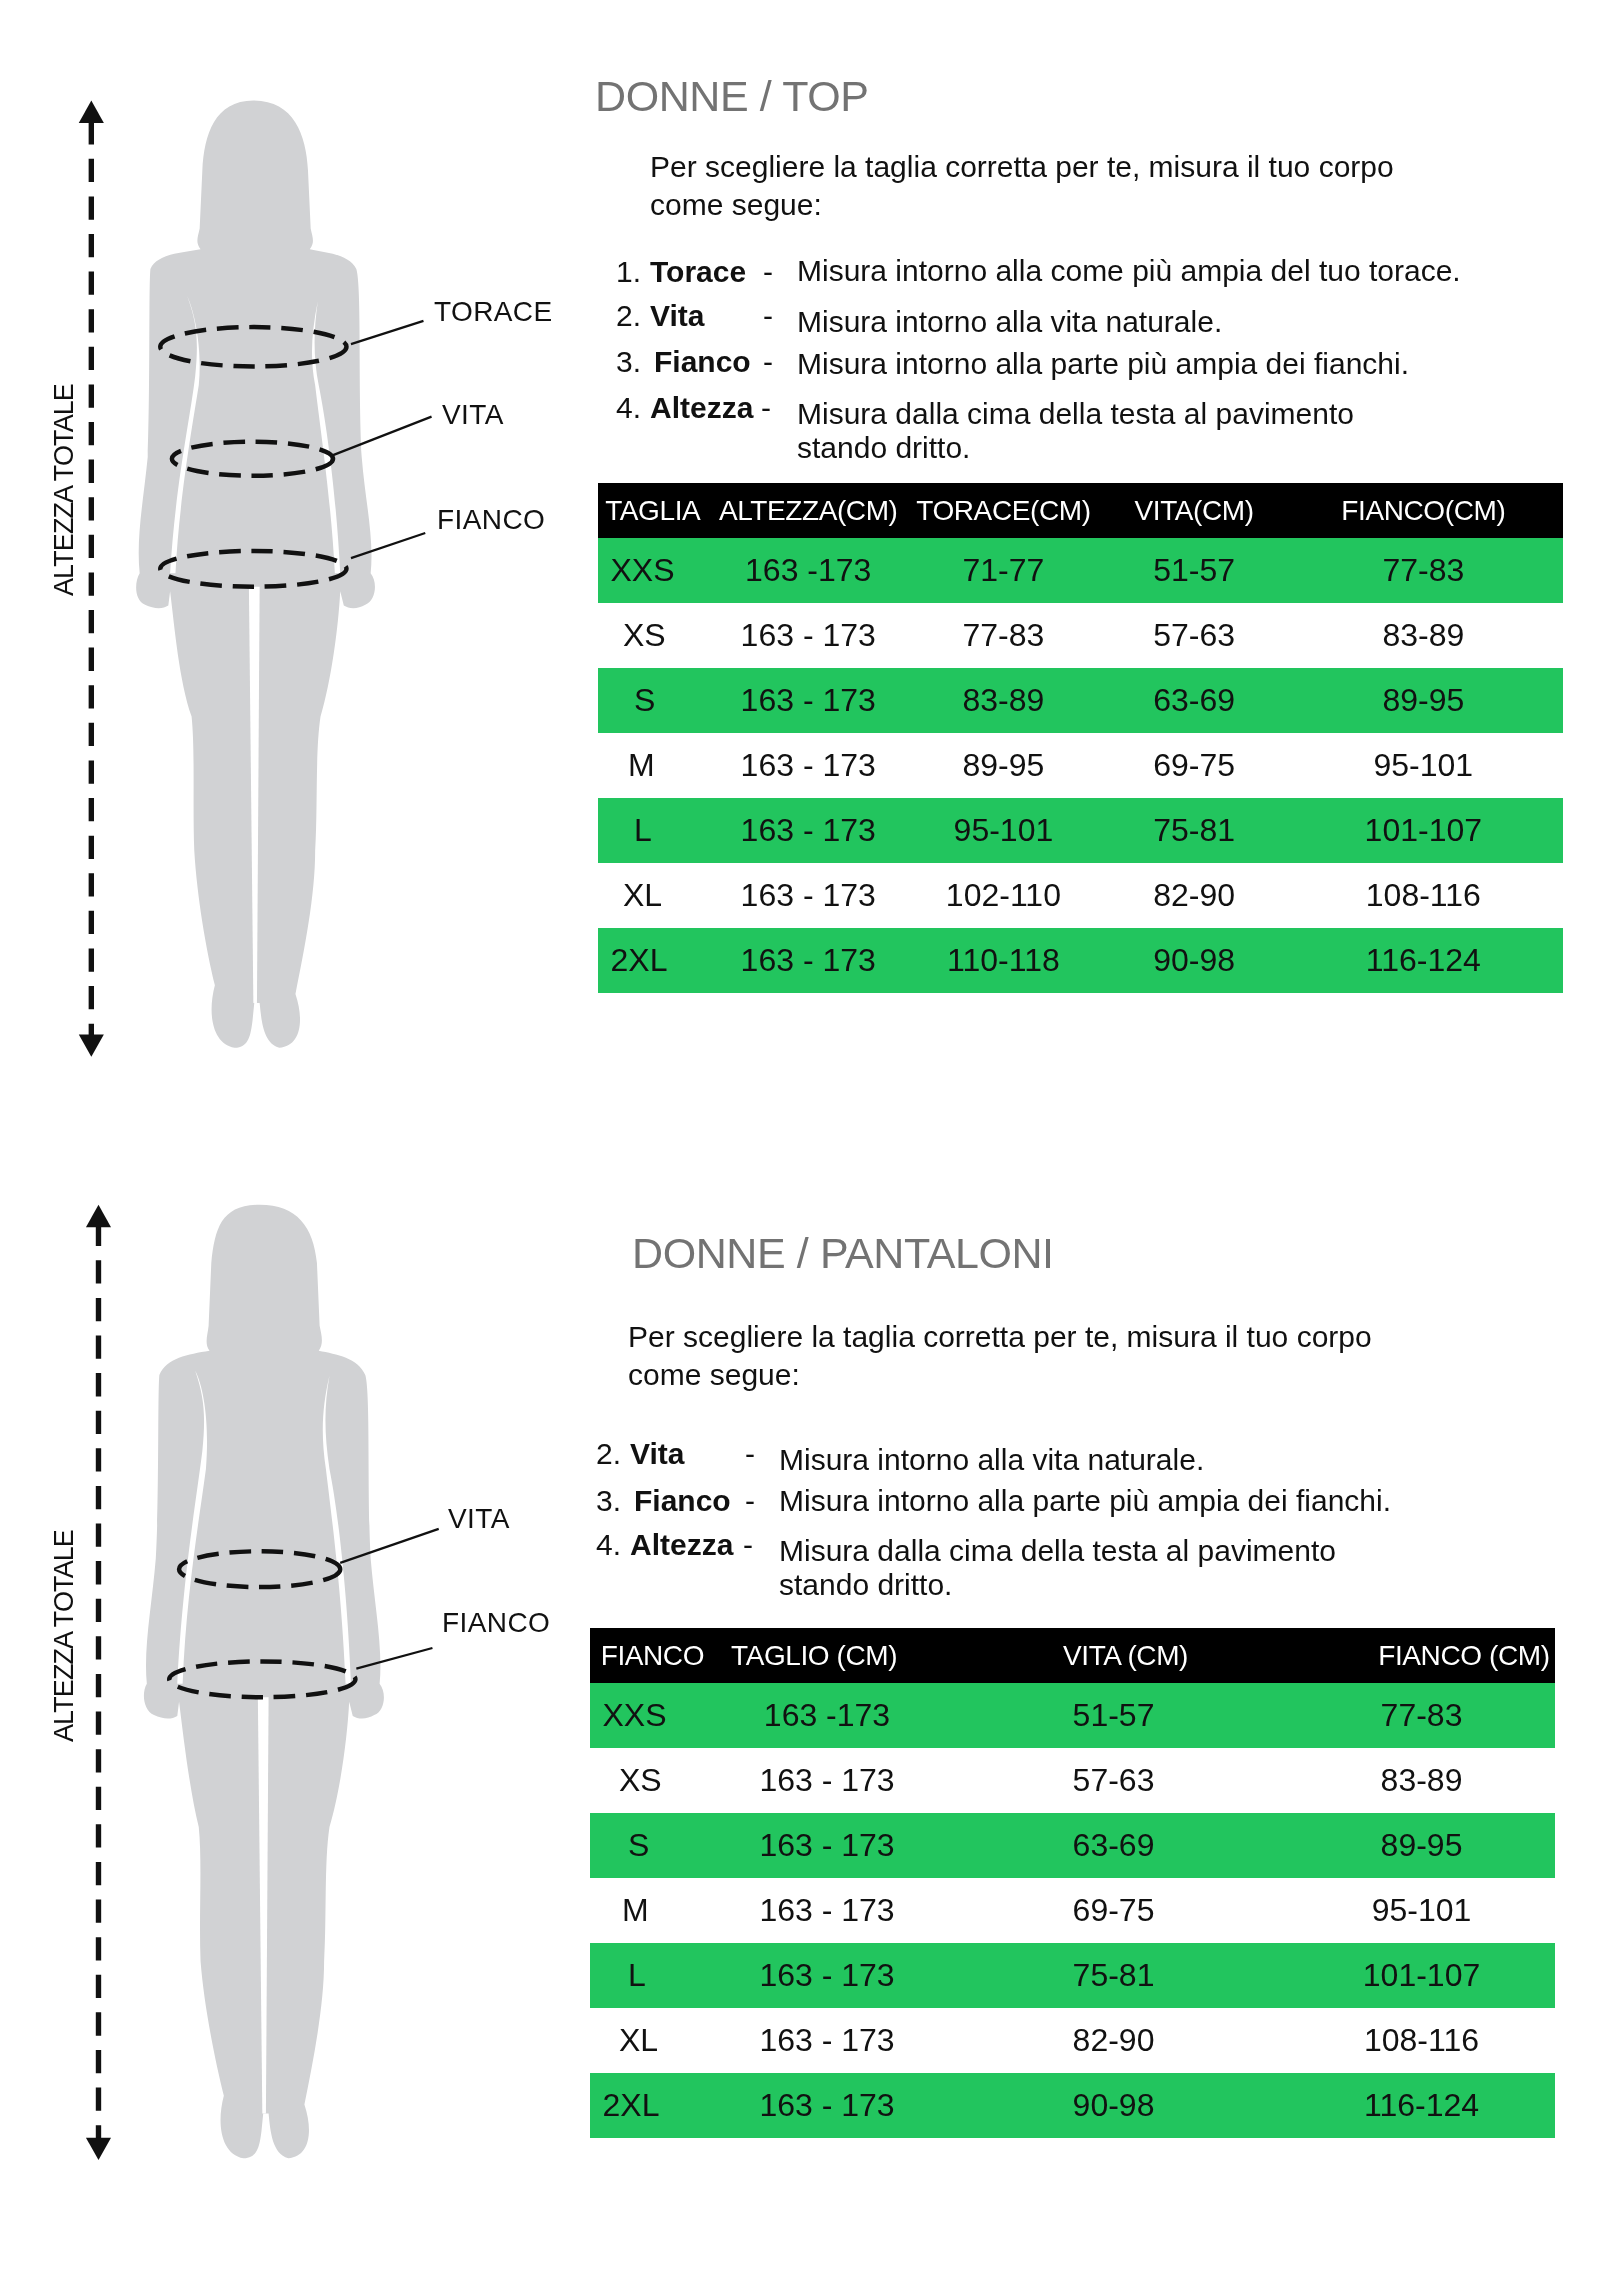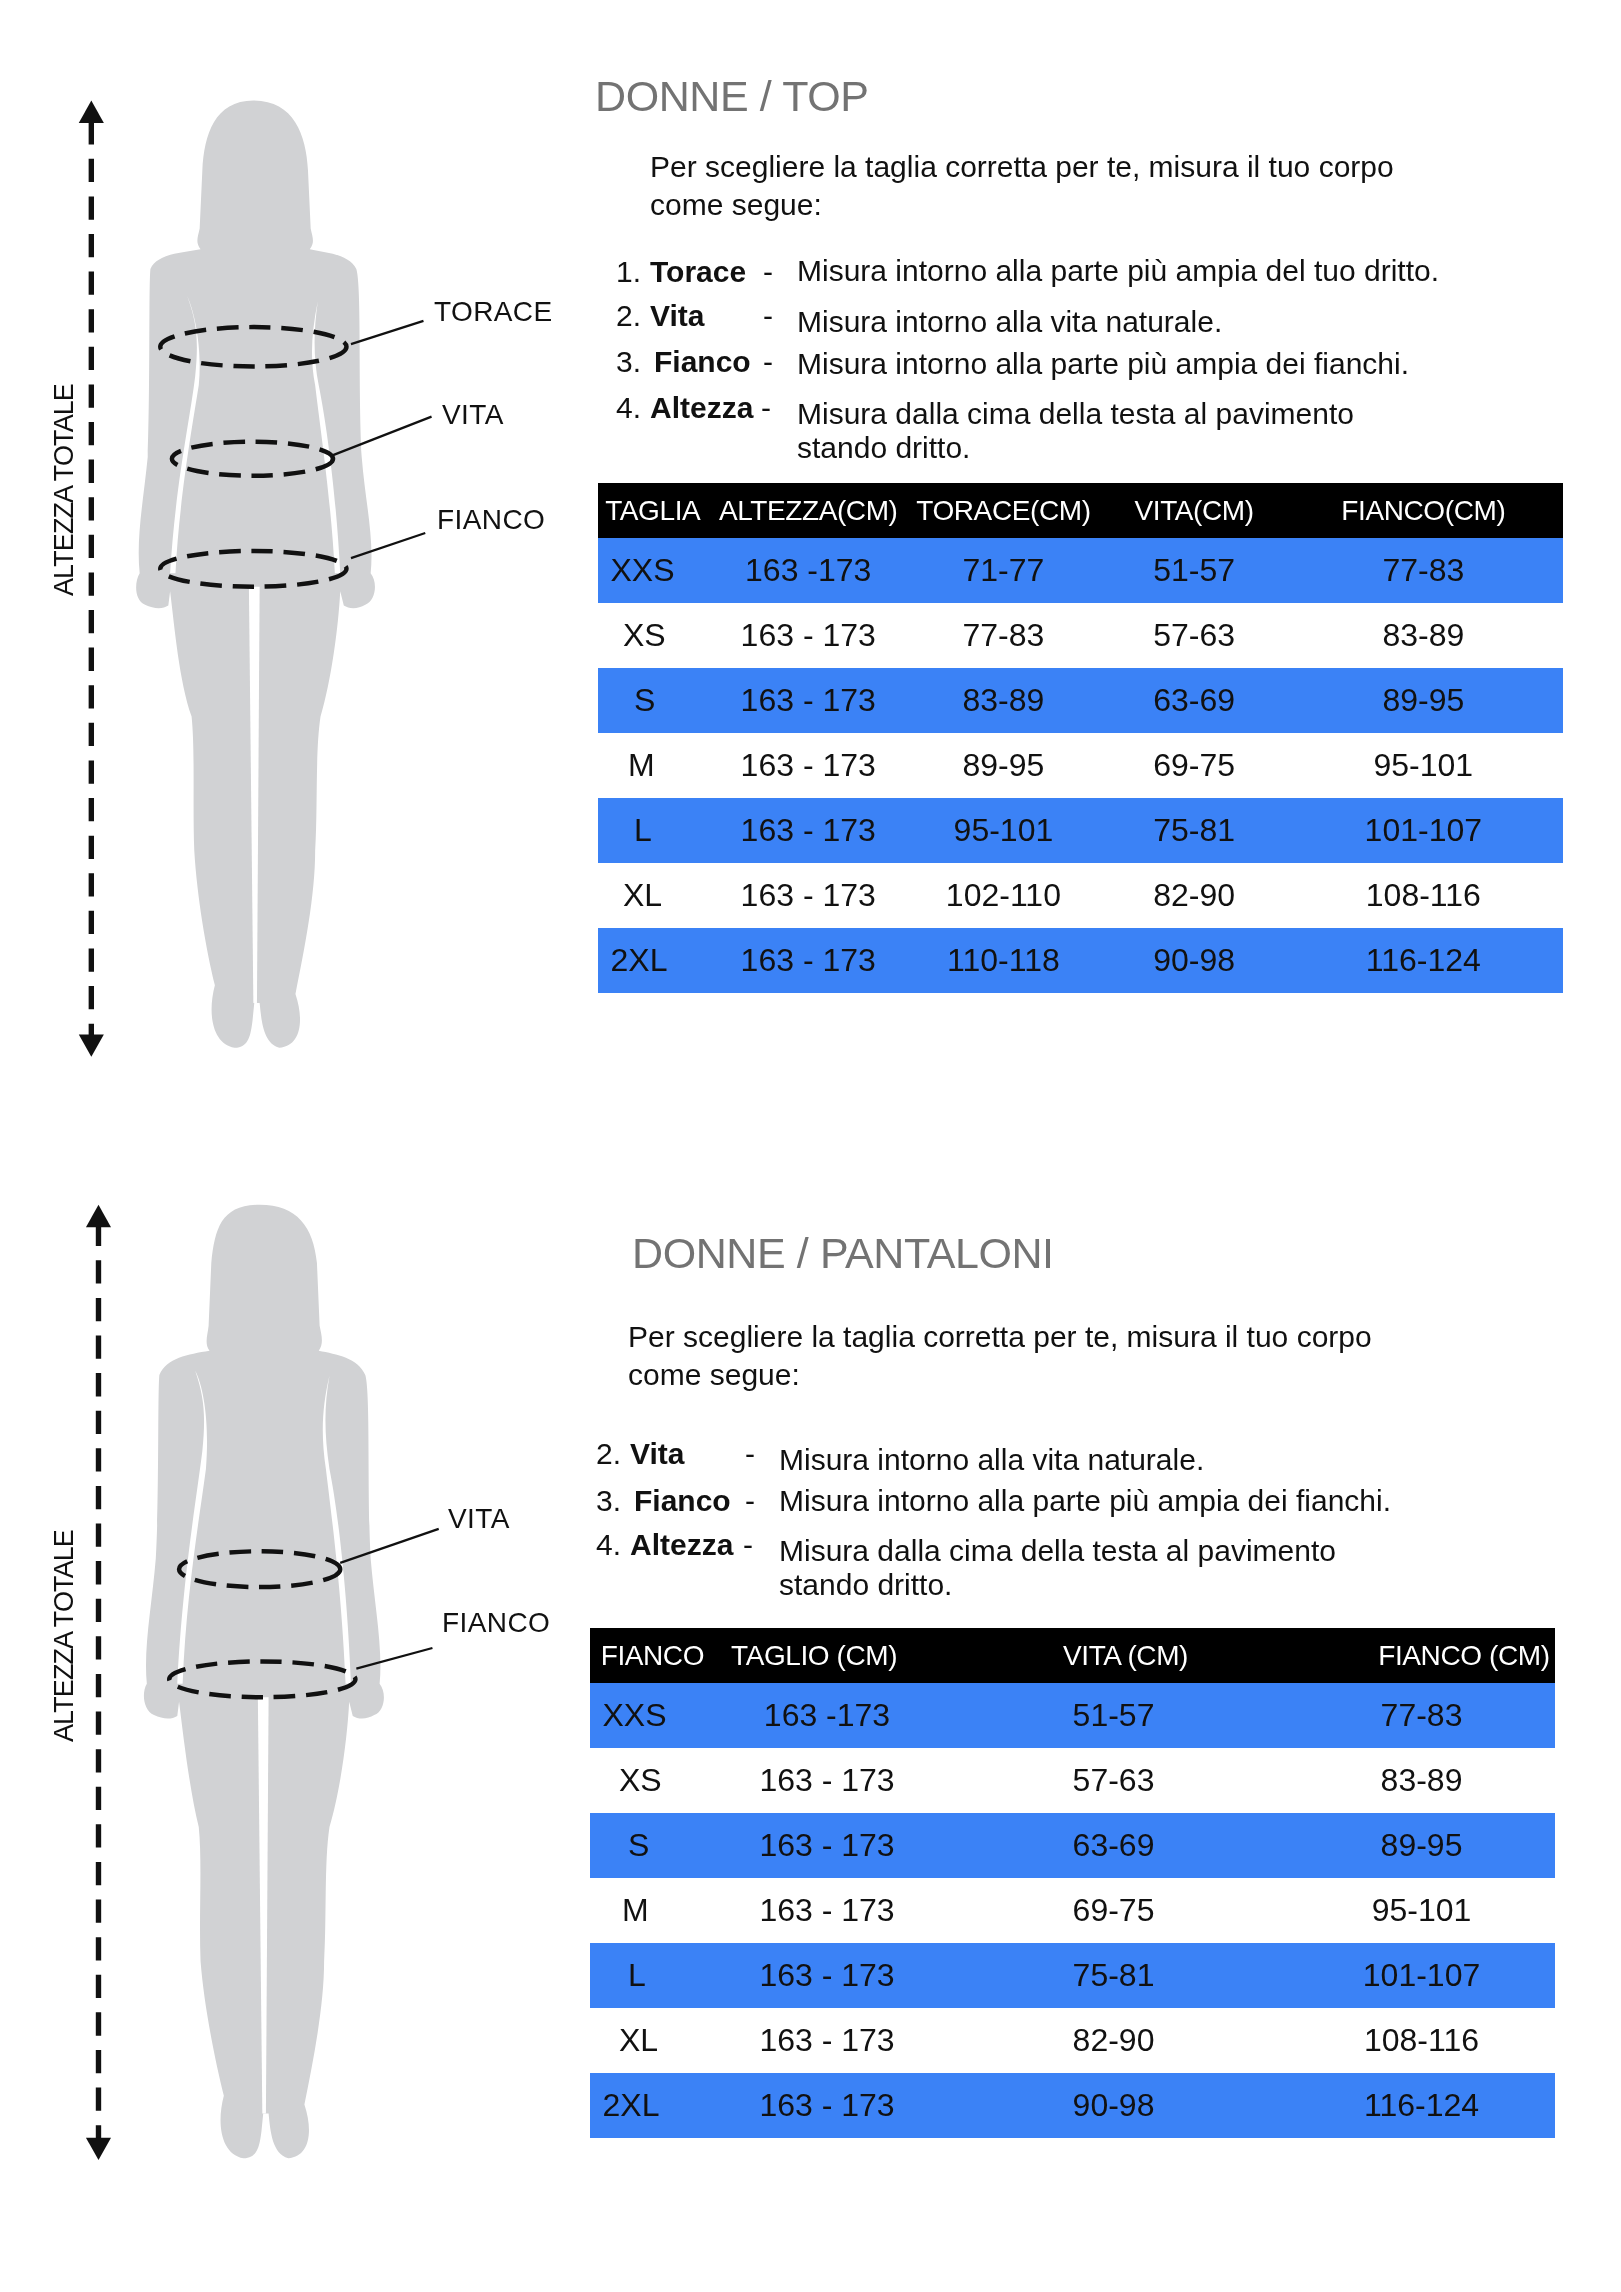--- a/index.html
+++ b/index.html
@@ -16,21 +16,21 @@
   .steps { position:absolute; font-size:30px; color:#111; }
   .step { position:absolute; white-space:nowrap; }
   .step .num { position:absolute; left:0; }
   .step .term { position:absolute; font-weight:bold; }
   .step .dash { position:absolute; }
   .step .desc { position:absolute; line-height:38px; }
   table.size { position:absolute; border-collapse:collapse; table-layout:fixed; }
   table.size th { background:#000; color:#fff; font-weight:normal; font-size:28px;
                   height:55px; padding:0; white-space:nowrap; letter-spacing:-0.4px;text-align:center; }
   table.size td { font-size:32px; height:65px; padding:0; text-align:center; color:#111; }
-  table.size tr.shade td { background:#3b82f6; }
+  table.size tr.shade td { background:#22c55e; }
   table.size td.size-col { text-align:left; padding-left:12.5px; }
 </style>
 </head>
 <body>
 
 <div>
 
   <div class="figure" style="top:0;height:1075px;">
     <svg width="573" height="1075" viewBox="0 0 640 1200">
 
@@ -75,21 +75,21 @@
   <div class="intro" style="left:650px;top:148px;">
     <div>Per scegliere la taglia corretta per te, misura il tuo corpo</div>
     <div>come segue:</div>
   </div>
 
   <div class="steps" style="left:616px;top:255px;width:985px;height:224px;">
     <div class="step" style="top:0;">
       <span class="num">1.</span>
       <span class="term" style="left:34px;">Torace</span>
       <span class="dash" style="left:147px;">-</span>
-      <span class="desc" style="left:181px;top:-2.7px;">Misura intorno alla parte più ampia del tuo dritto.</span>
+      <span class="desc" style="left:181px;top:-2.7px;">Misura intorno alla come più ampia del tuo torace.</span>
     </div>
     <div class="step" style="top:44px;">
       <span class="num">2.</span>
       <span class="term" style="left:34px;">Vita</span>
       <span class="dash" style="left:147px;">-</span>
       <span class="desc" style="left:181px;top:3.6px;">Misura intorno alla vita naturale.</span>
     </div>
     <div class="step" style="top:90px;">
       <span class="num">3.</span>
       <span class="term" style="left:38px;">Fianco</span>

